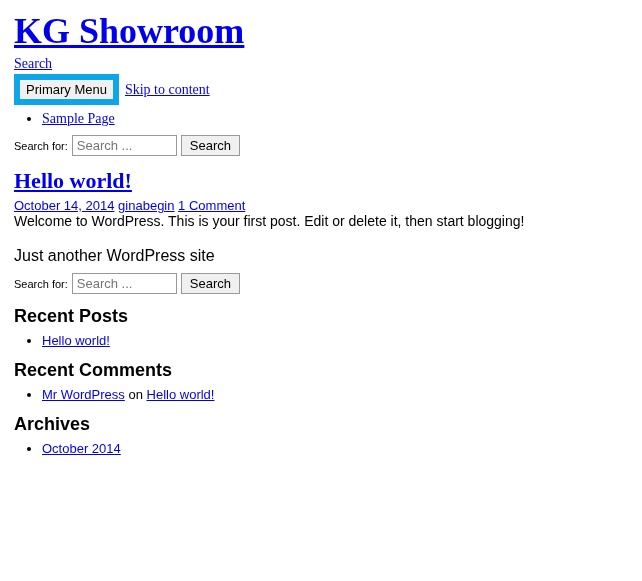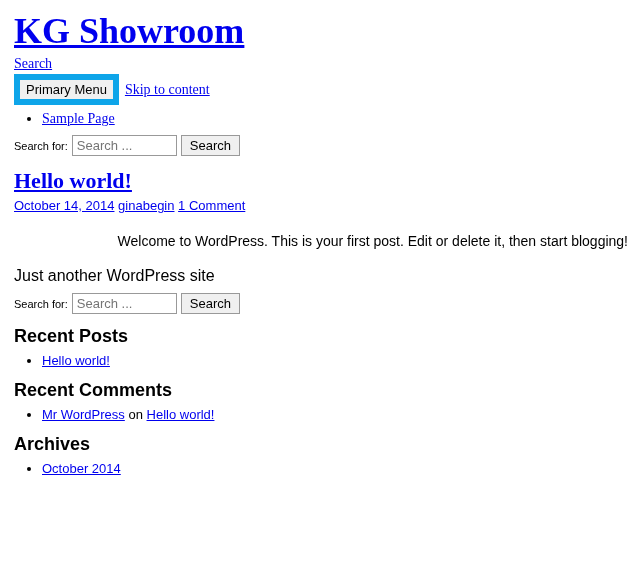--- a/index.html
+++ b/index.html
@@ -84,31 +84,30 @@
       font-size: 22px;
       font-weight: bold;
       color: #00e;
       margin-bottom: 4px;
     }
     .post-title a {
       color: #00e;
     }
     .post-meta {
       font-size: 13px;
-      margin-bottom: 20px;
+      margin-bottom: 0;
       font-family: Arial, sans-serif;
     }
     .post-meta a {
       font-size: 13px;
     }
     .post-content {
       font-size: 14px;
       margin-bottom: 18px;
       font-family: Arial, sans-serif;
-      text-align: right;
     }
     .divider-section {
       margin-top: 10px;
     }
     .widget-title {
       font-size: 18px;
       font-weight: bold;
       margin-bottom: 6px;
       font-family: Arial, sans-serif;
     }

